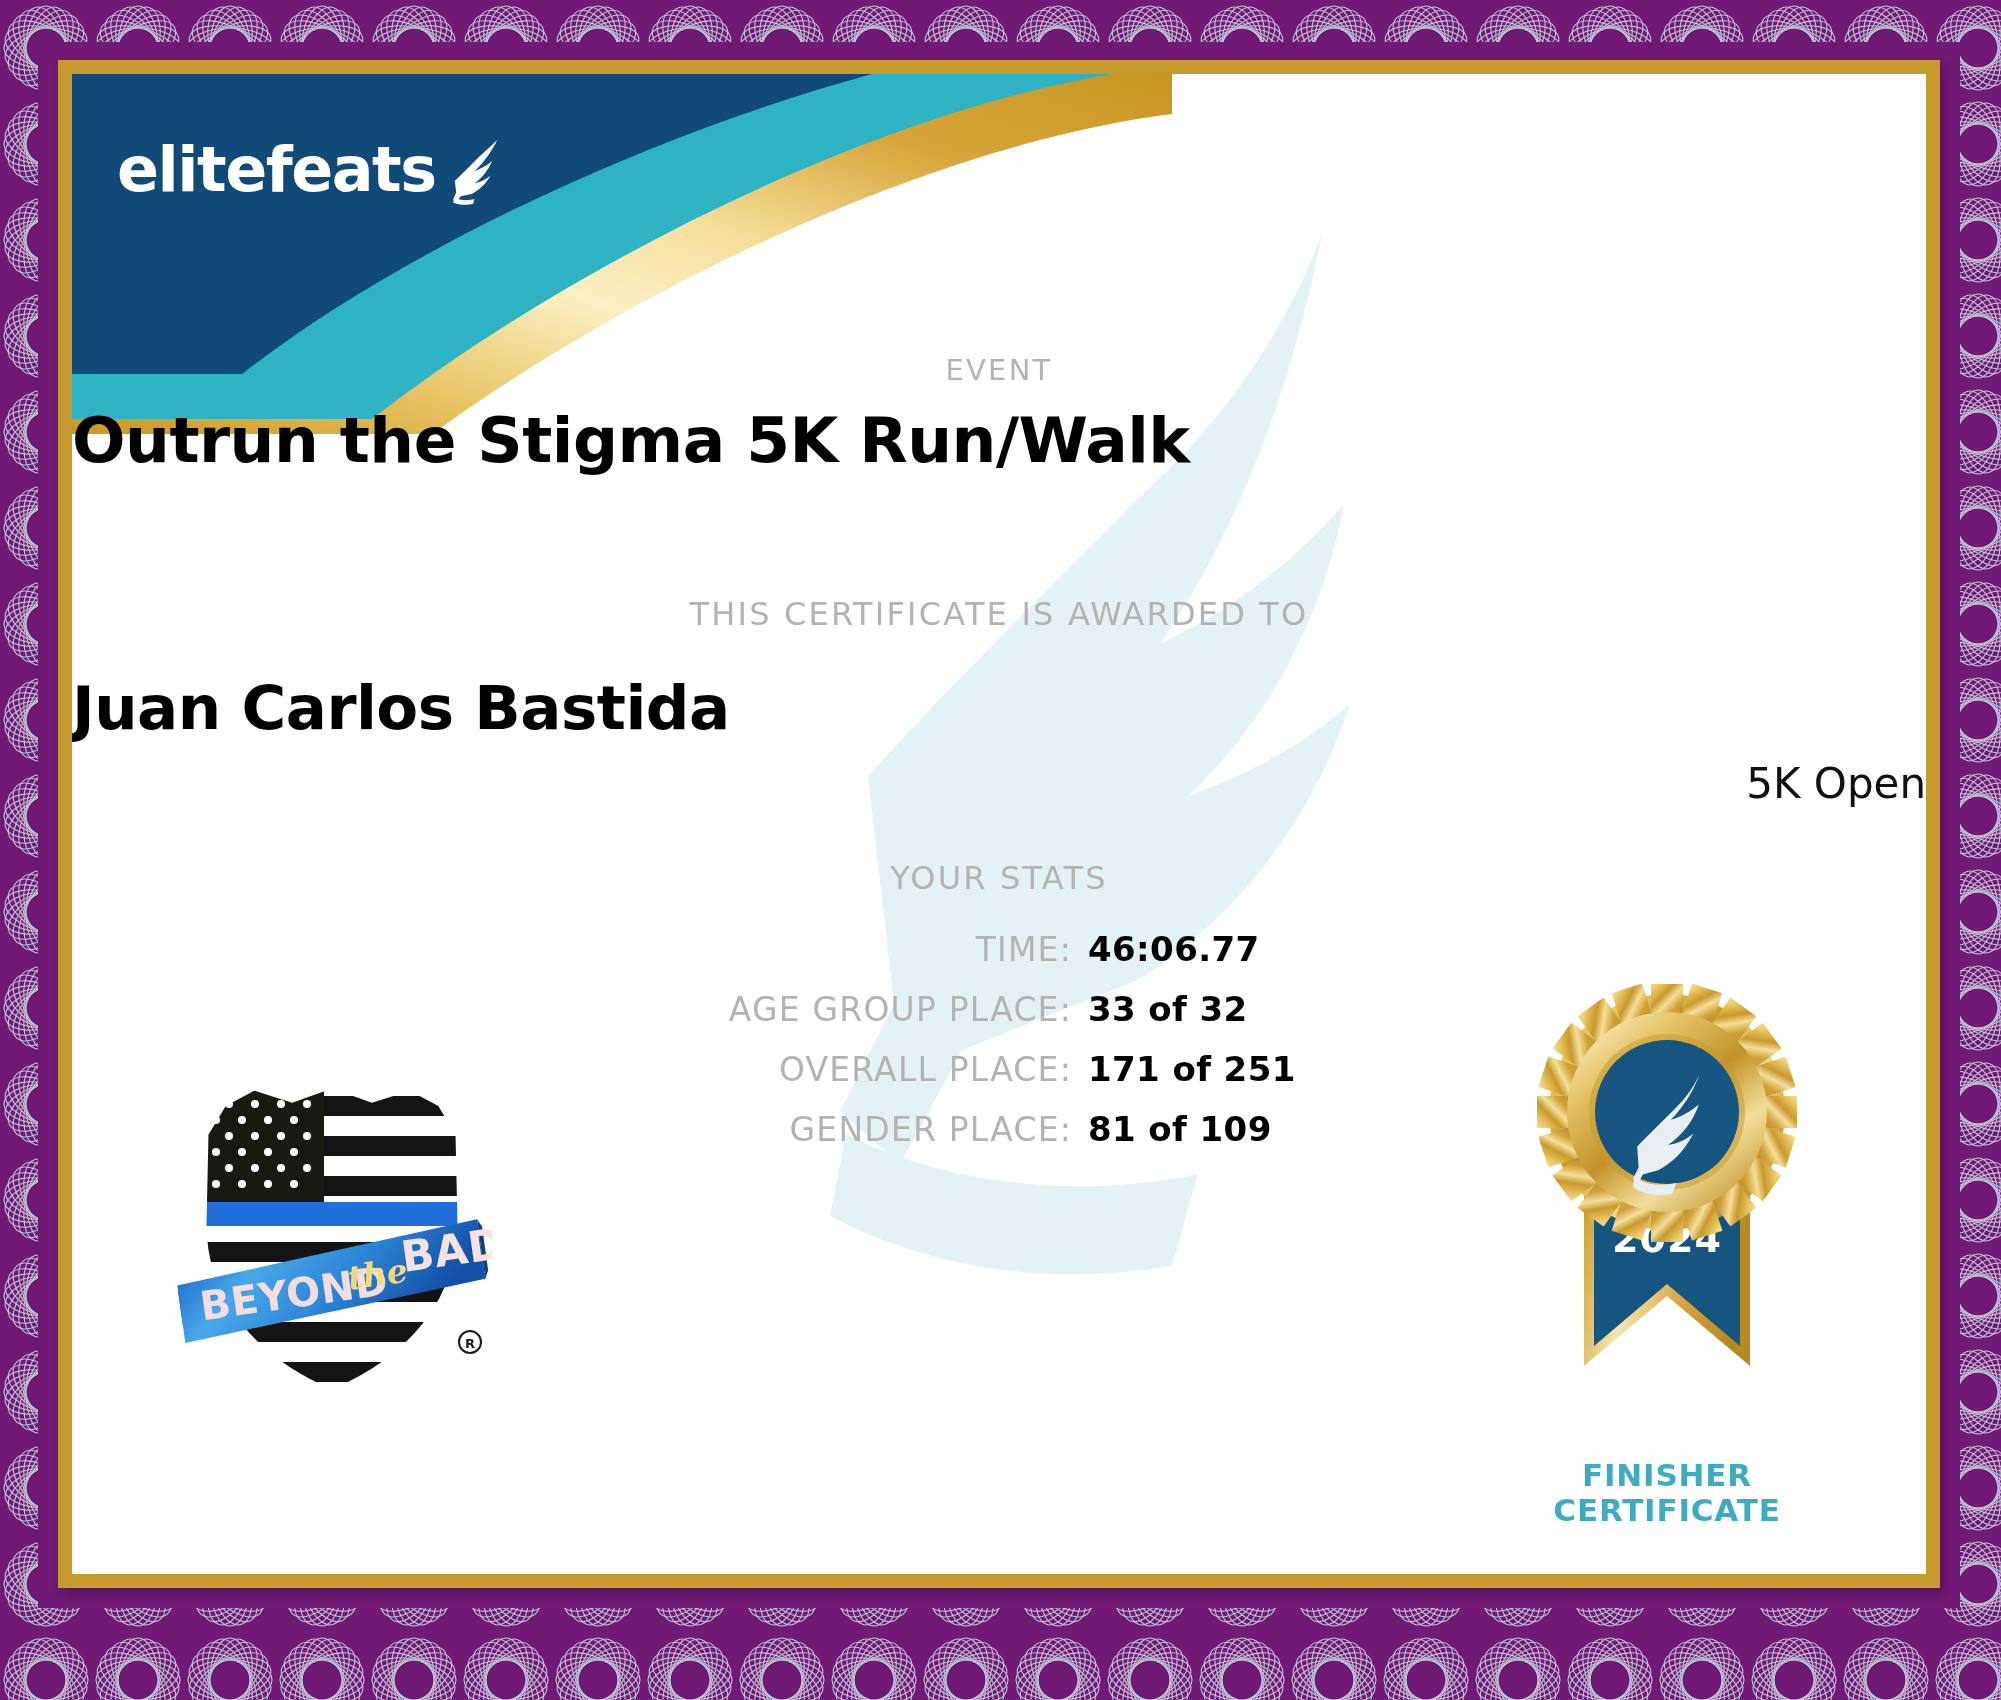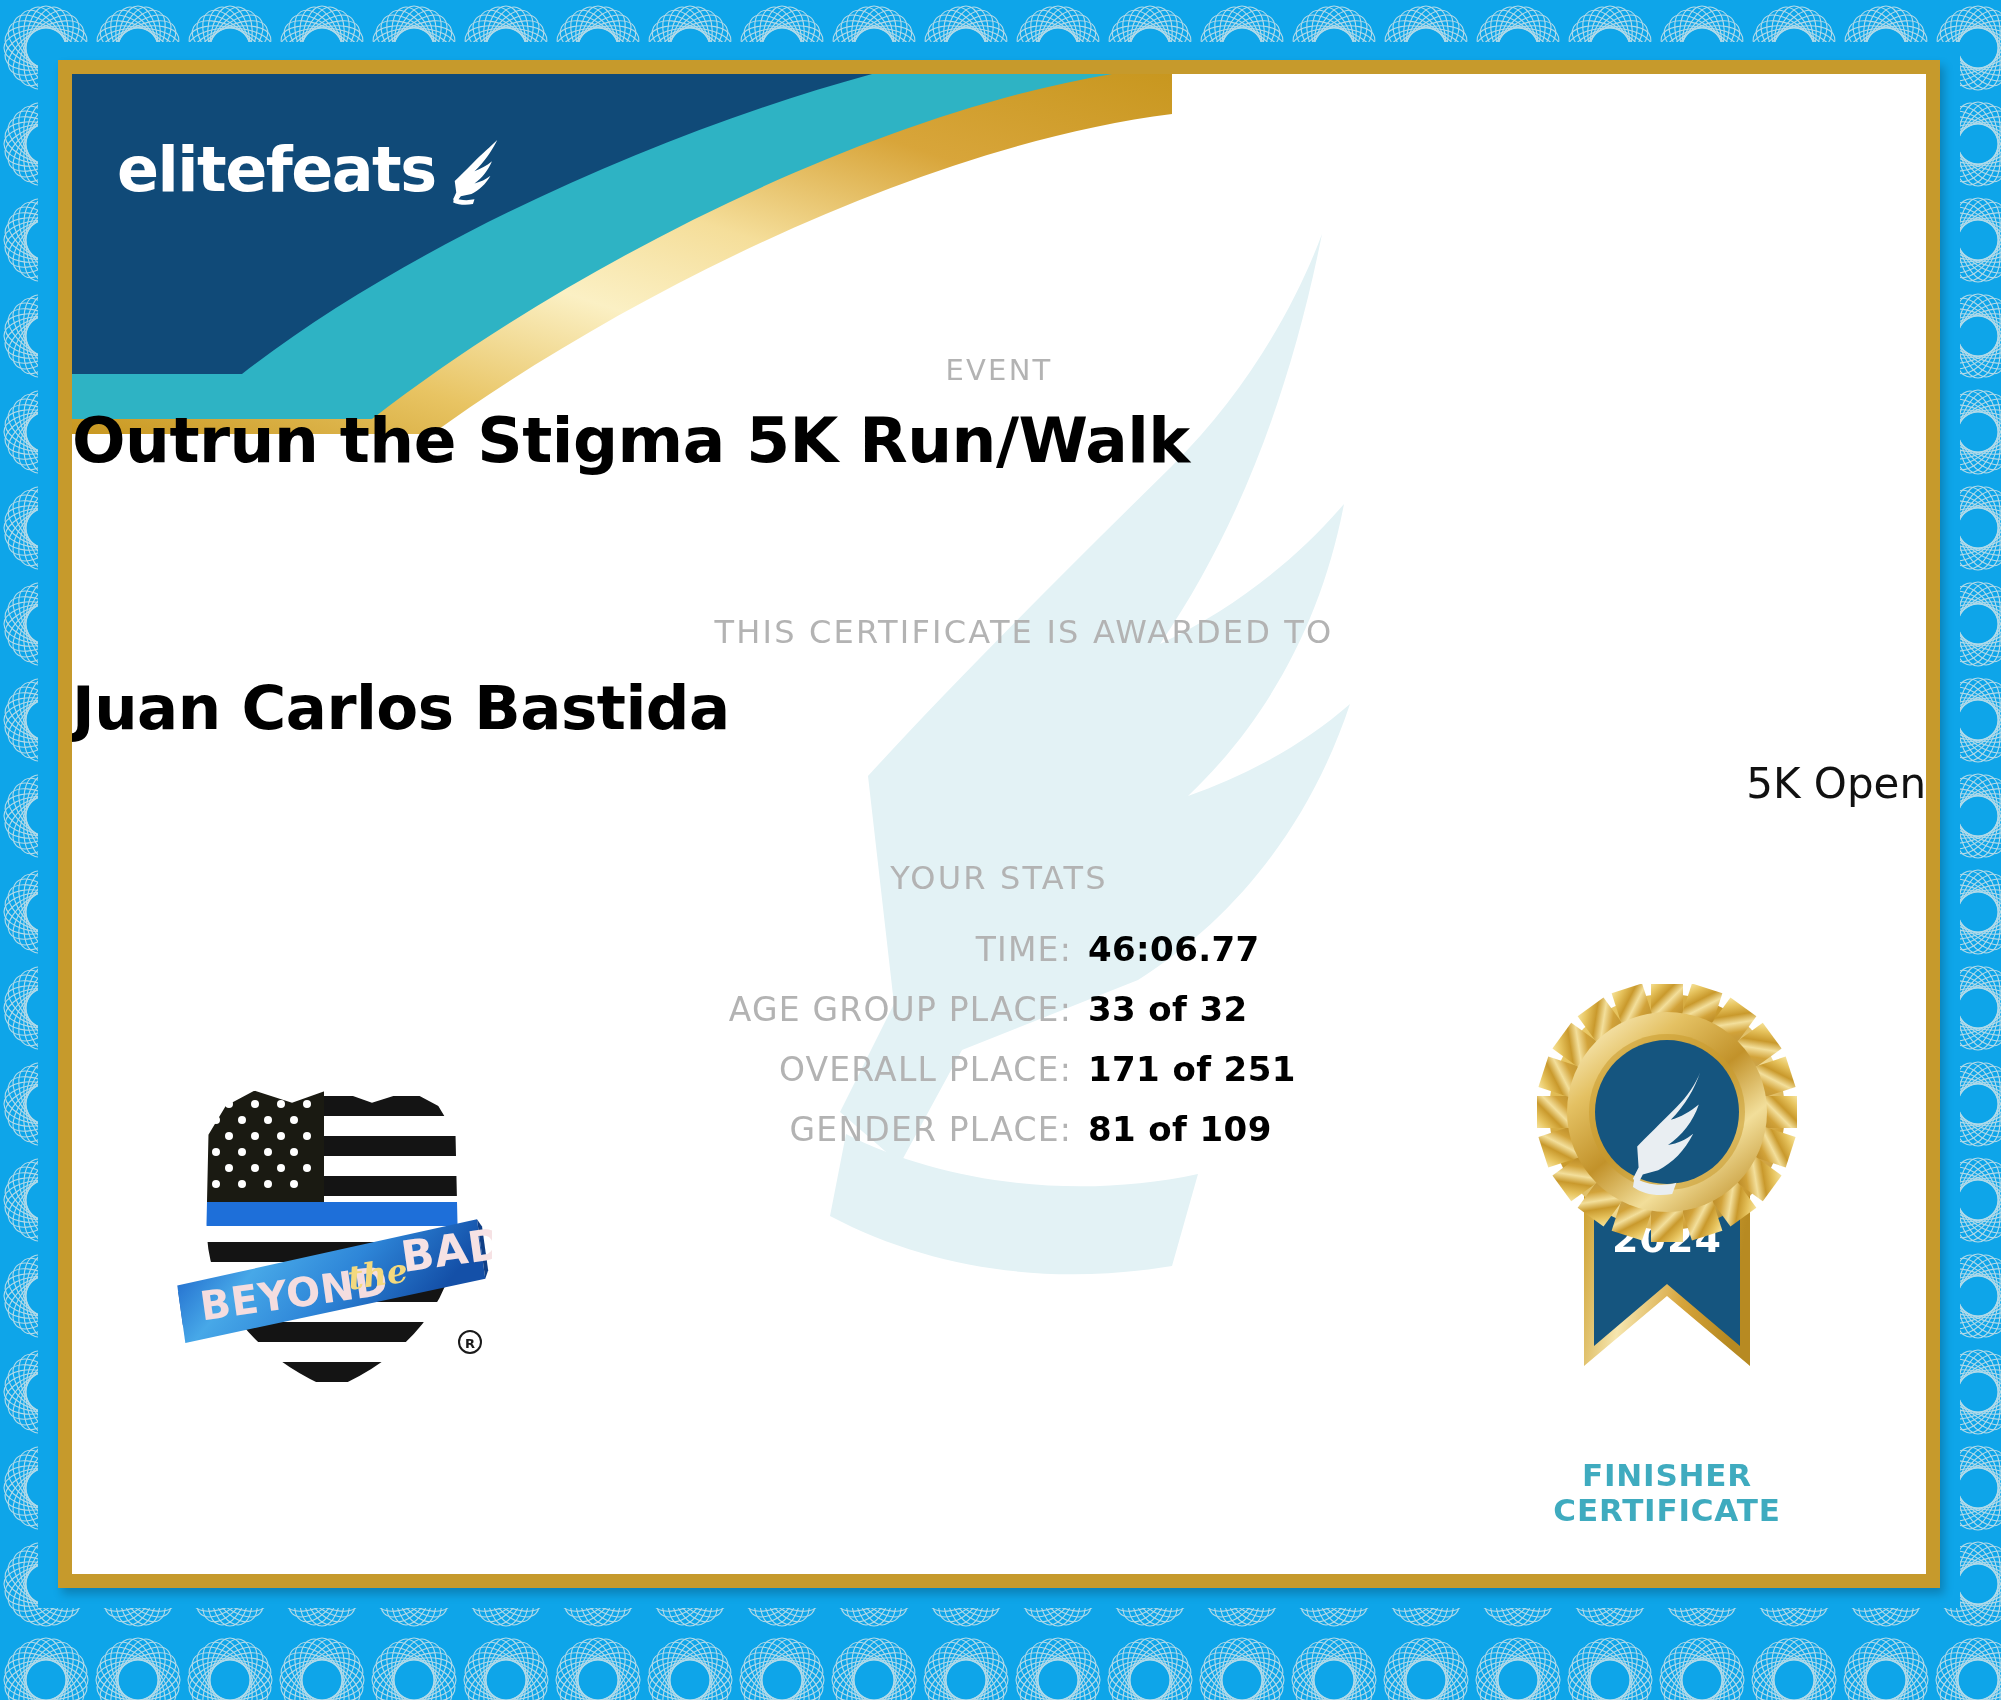--- a/index.html
+++ b/index.html
@@ -12,21 +12,21 @@
     height: 1700px;
     font-family: "Liberation Sans", sans-serif;
     overflow: hidden;
   }
 
   
   #page {
     position: relative;
     width: 2001px;
     height: 1700px;
-    background: #0ea5e9;
+    background: #701a75;
     overflow: hidden;
   }
   #guilloche {
     position: absolute;
     inset: 0;
     width: 2001px;
     height: 1700px;
     pointer-events: none;
   }
 
@@ -117,21 +117,21 @@
     position: absolute;
     width: 100%;
     color: #000000;
     font-family: "DejaVu Sans", sans-serif;
     font-weight: 700;
     letter-spacing: -0.5px;
   }
 
   #event-label   { top: 279px; font-size: 29px; }
   #event-name    { top: 330px; font-size: 63px; }
-  #awarded-label { top: 539px; font-size: 32px; margin-left: 25px; }
+  #awarded-label { top: 521px; font-size: 32px; }
   #athlete-name  { top: 598px; font-size: 61px; }
   #division      { position:absolute; width:100%; text-align:right; top: 685px;
                    font-size: 42px; color:#111; font-weight:400;
                    font-family:"DejaVu Sans", sans-serif; }
   #stats-label   { top: 785px; font-size: 32px; }
 
   
   #stats {
     position: absolute;
     top: 855px;

